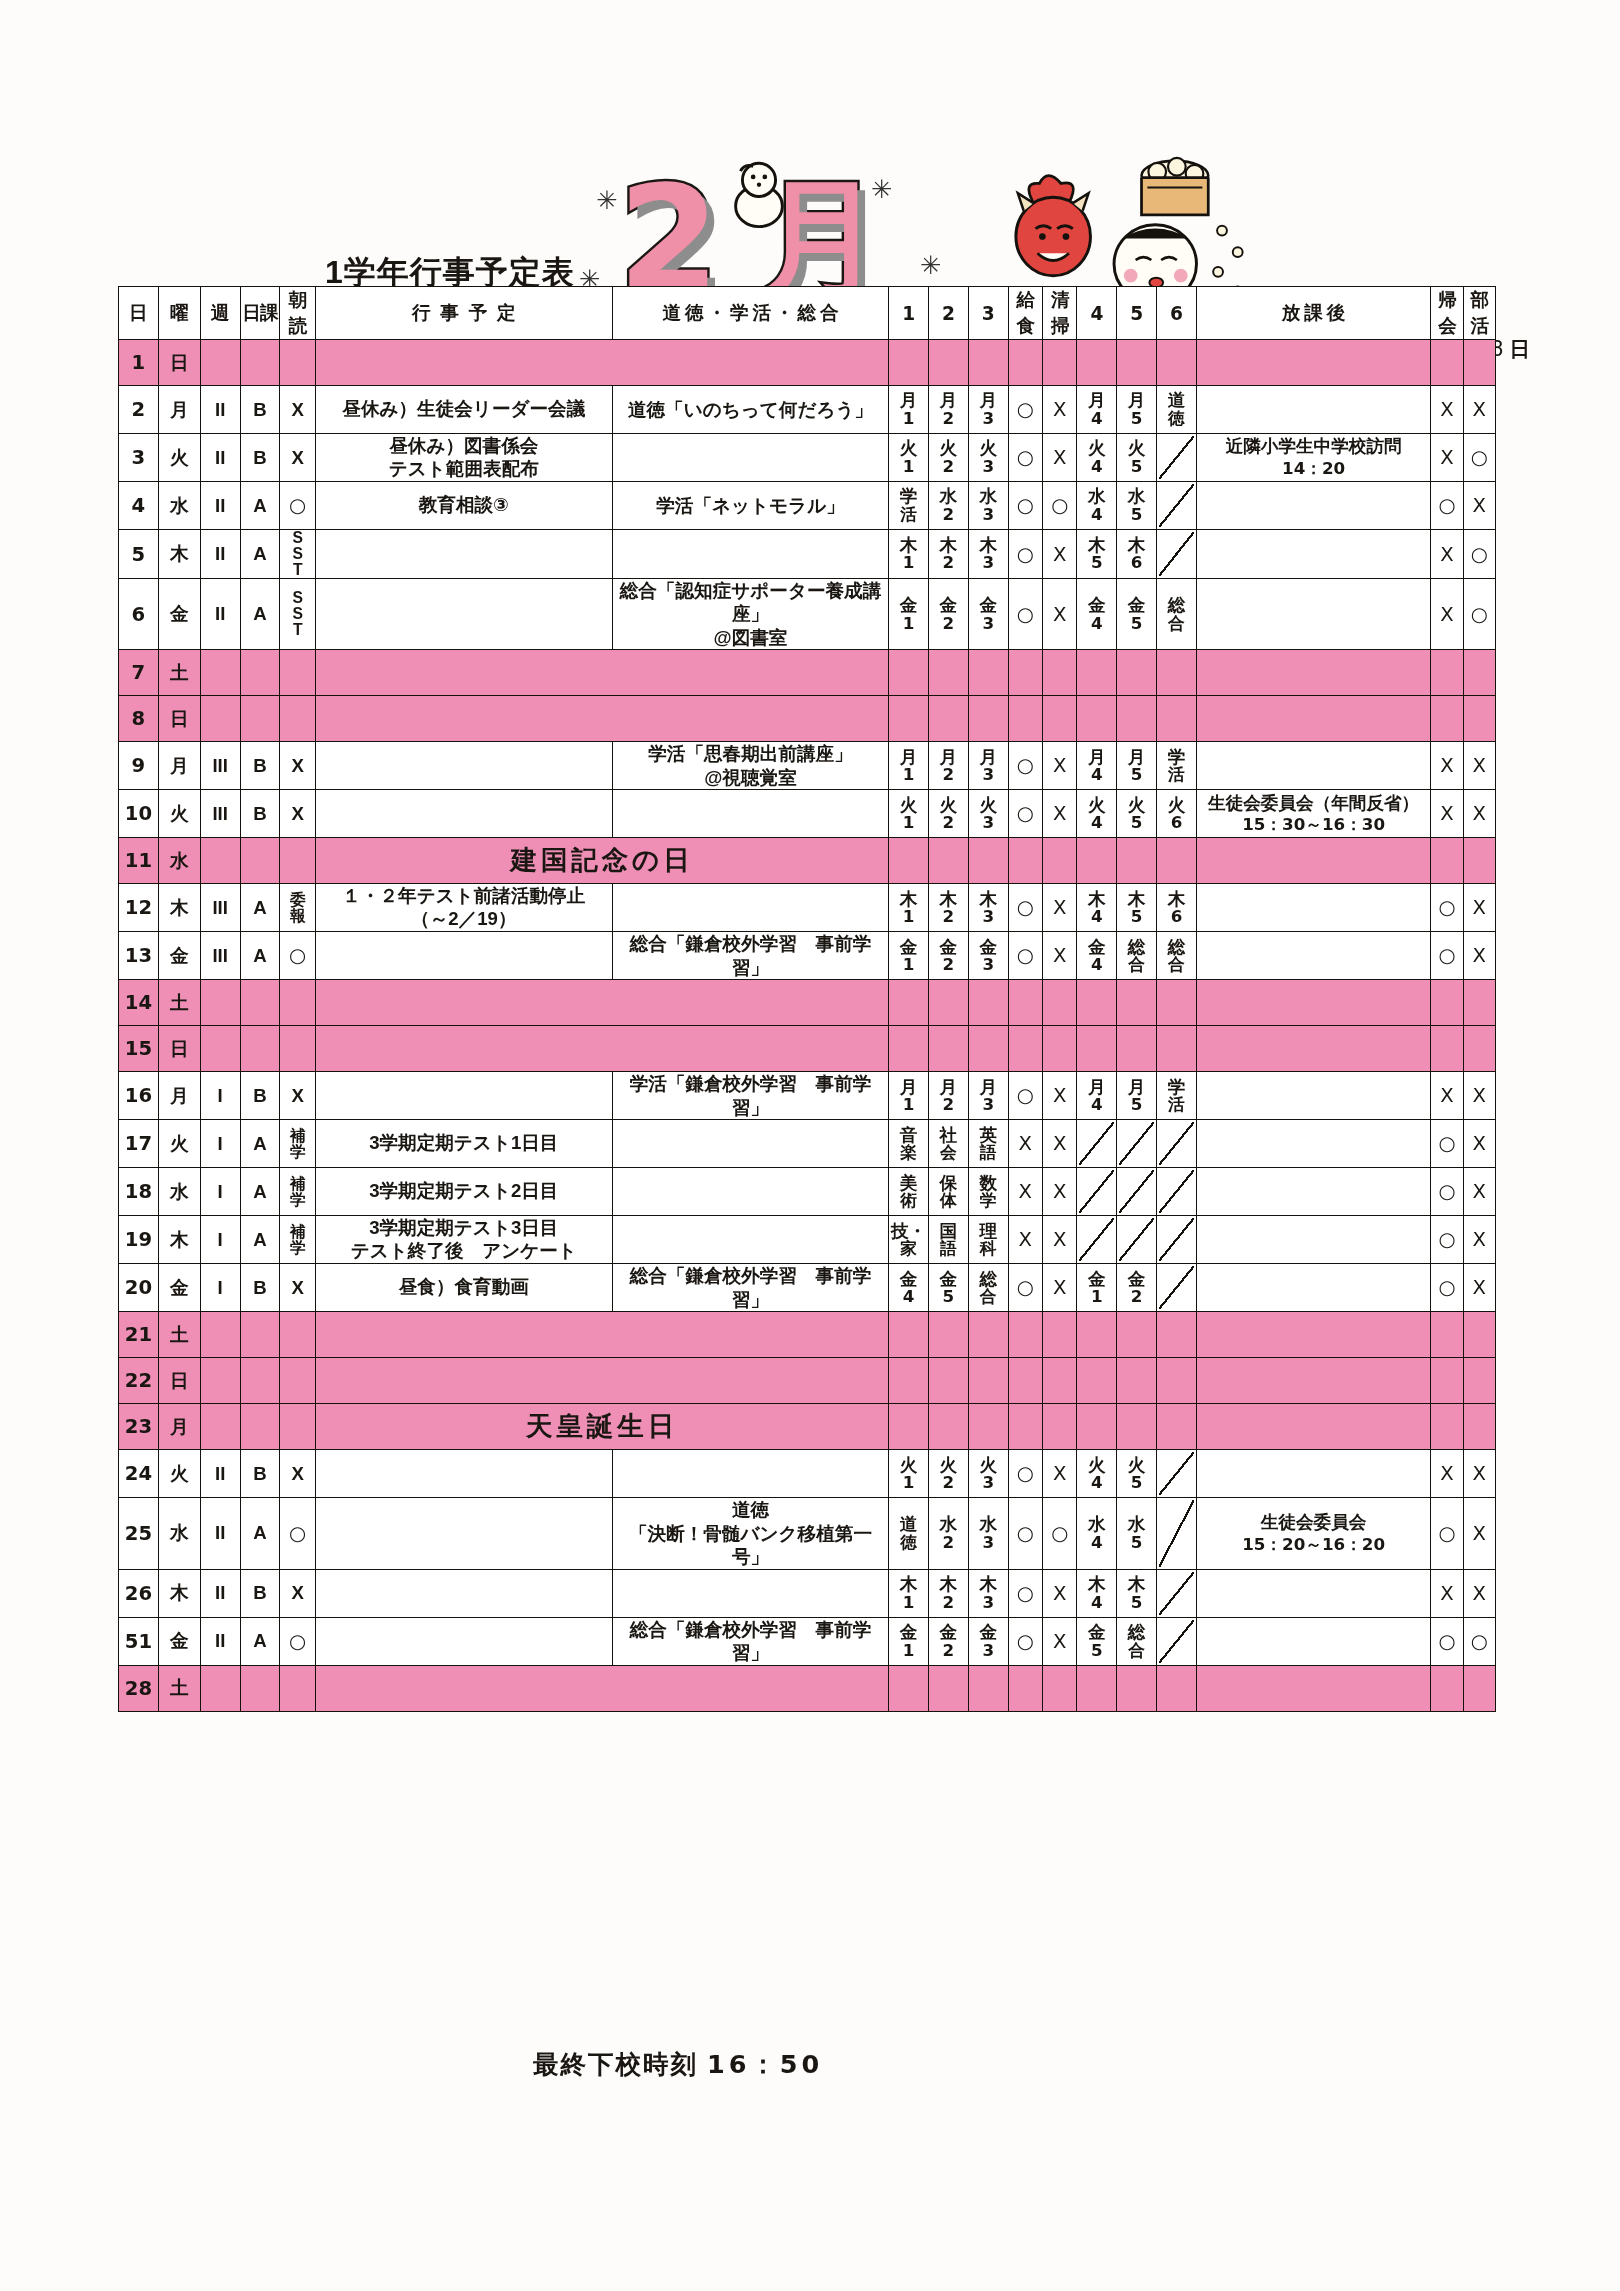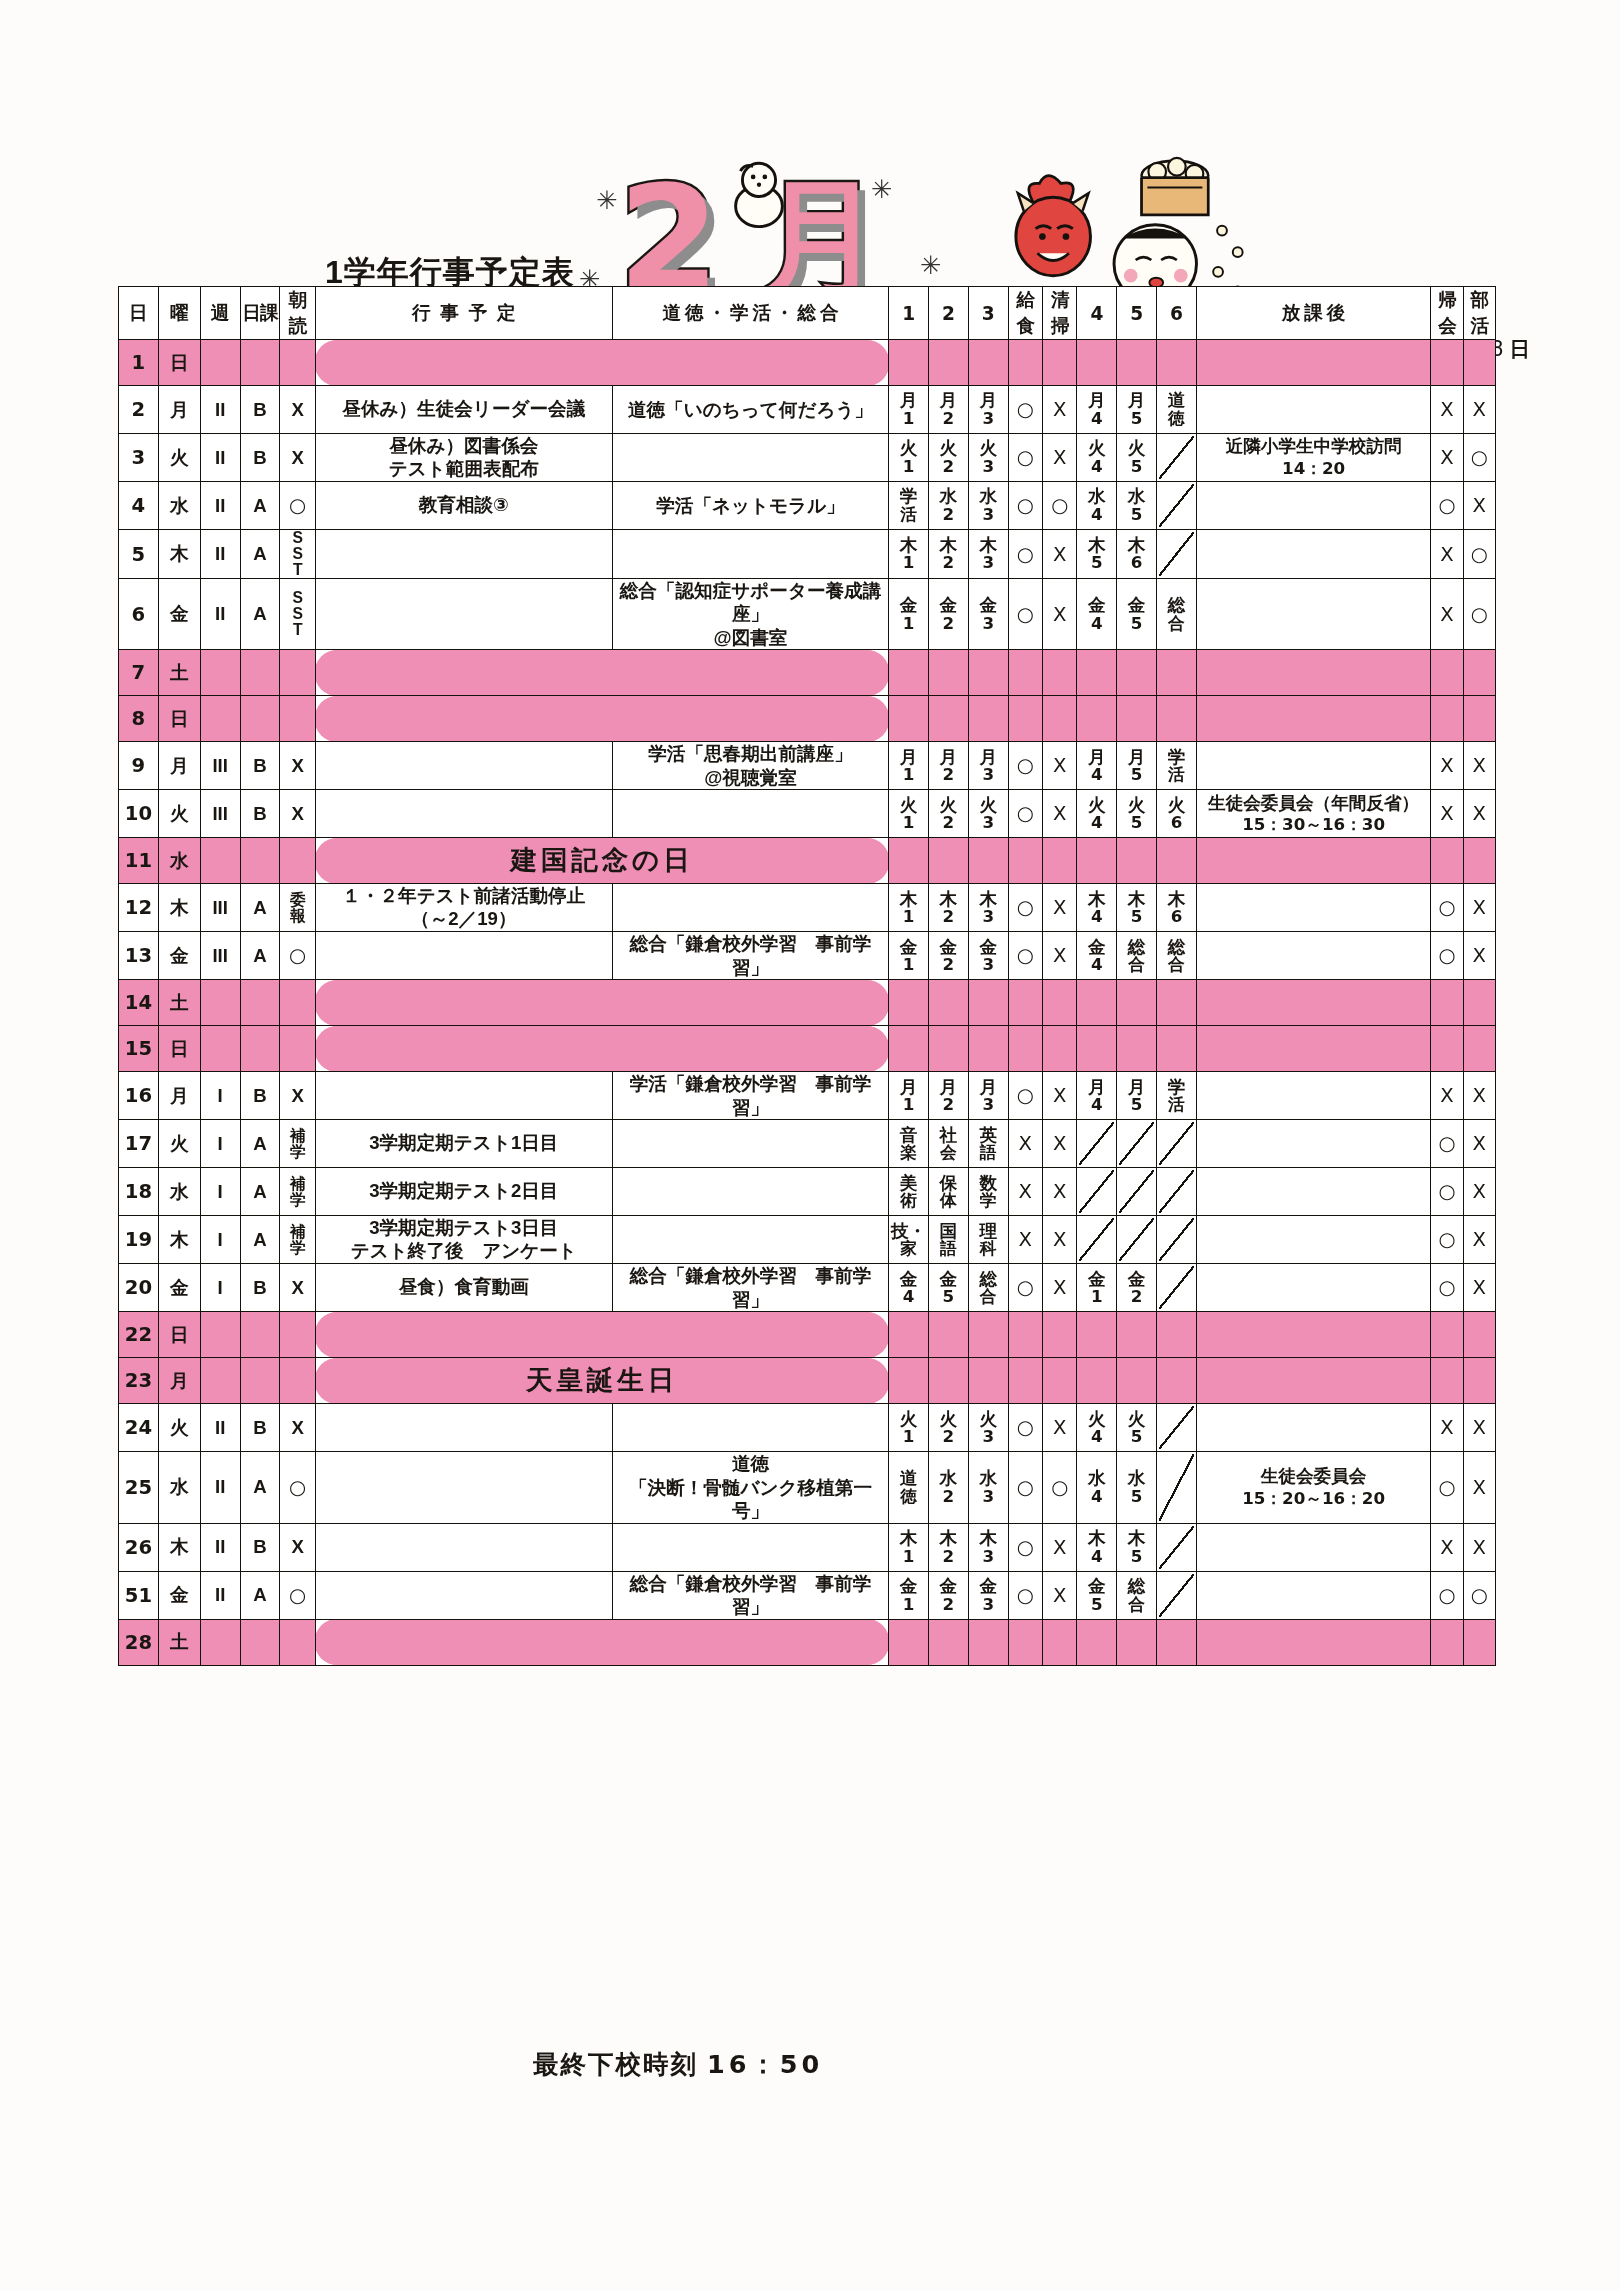--- a/index.html
+++ b/index.html
@@ -84,21 +84,21 @@
   thead .t-small{font-size:14.7px;letter-spacing:-1px;}
   thead .t-num{font-family:"DejaVu Sans",sans-serif;font-size:19.6px;}
   thead .t-wide{letter-spacing:9.8px;text-indent:9.8px;}
   thead .t-mid{letter-spacing:3.9px;text-indent:3.9px;margin-left:40px;}
 
   tbody tr{height:48px;}
   tbody tr.holiday{height:46px;background:#ef8fb6;}
   tbody tr.holiday td{background:#ef8fb6;}
   tbody td.num{font-family:"DejaVu Sans",sans-serif;font-size:19.6px;}
   td.left{text-align:left;padding-left:6.9px;font-size:18.6px;line-height:1.22;}
-  td.ctr-txt{text-align:center;font-size:18.6px;line-height:1.26;border-radius:22px;}
+  td.ctr-txt{text-align:center;font-size:18.6px;line-height:1.26;}
 
   .vstack{display:flex;flex-direction:column;align-items:center;justify-content:center;line-height:1.0;font-size:17.6px;}
   .vstack .a{font-size:17.6px;}
   .vstack .b{font-family:"DejaVu Sans",sans-serif;font-size:16.7px;}
   .vtight{display:flex;flex-direction:column;align-items:center;justify-content:center;line-height:1.02;font-size:15.7px;letter-spacing:-0.5px;}
   .mark{font-size:19.6px;font-weight:normal;font-family:"DejaVu Sans",sans-serif;}
   .slash{position:relative;}
   .slash::after{
     content:"";position:absolute;left:2px;top:2px;right:2px;bottom:2px;
     background:linear-gradient(to bottom right,
@@ -1012,20 +1012,39 @@
               <span class="a">金</span>
               <span class="b">2</span>
             </div>
           </td>
           <td class="slash"></td>
           <td></td>
           <td><span class="mark">○</span></td>
           <td><span class="mark">X</span></td>
         </tr>
         <tr class="holiday">
+          <td class="num">21</td>
+          <td>土</td>
+          <td></td>
+          <td></td>
+          <td></td>
+          <td class="ctr-txt" colspan="2"></td>
+          <td></td>
+          <td></td>
+          <td></td>
+          <td></td>
+          <td></td>
+          <td></td>
+          <td></td>
+          <td></td>
+          <td></td>
+          <td></td>
+          <td></td>
+        </tr>
+        <tr class="holiday">
           <td class="num">22</td>
           <td>日</td>
           <td></td>
           <td></td>
           <td></td>
           <td class="ctr-txt" colspan="2"></td>
           <td></td>
           <td></td>
           <td></td>
           <td></td>

